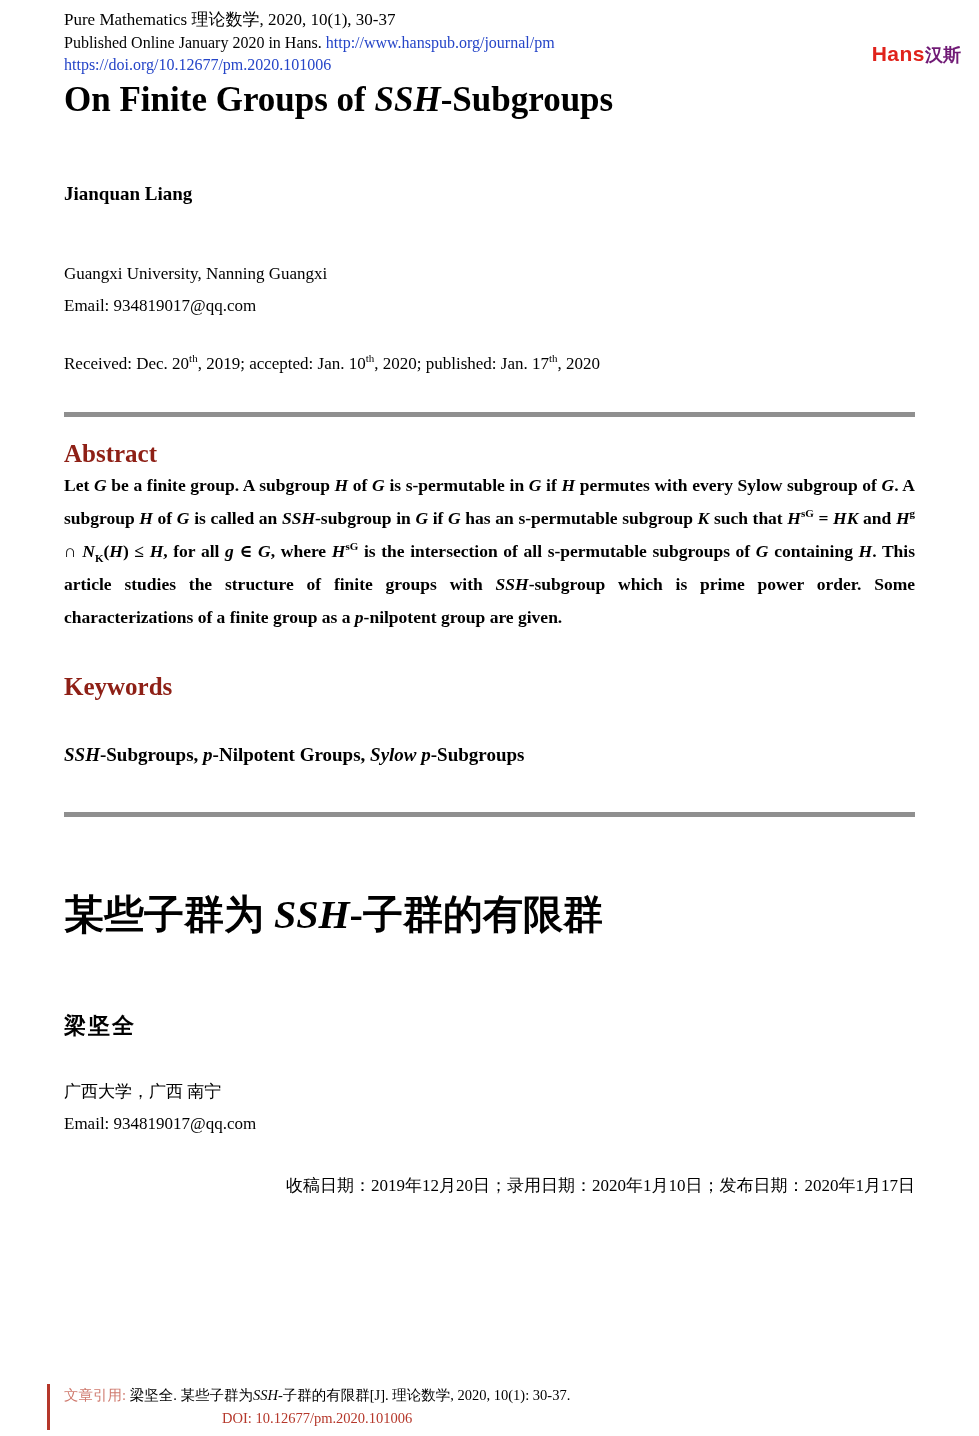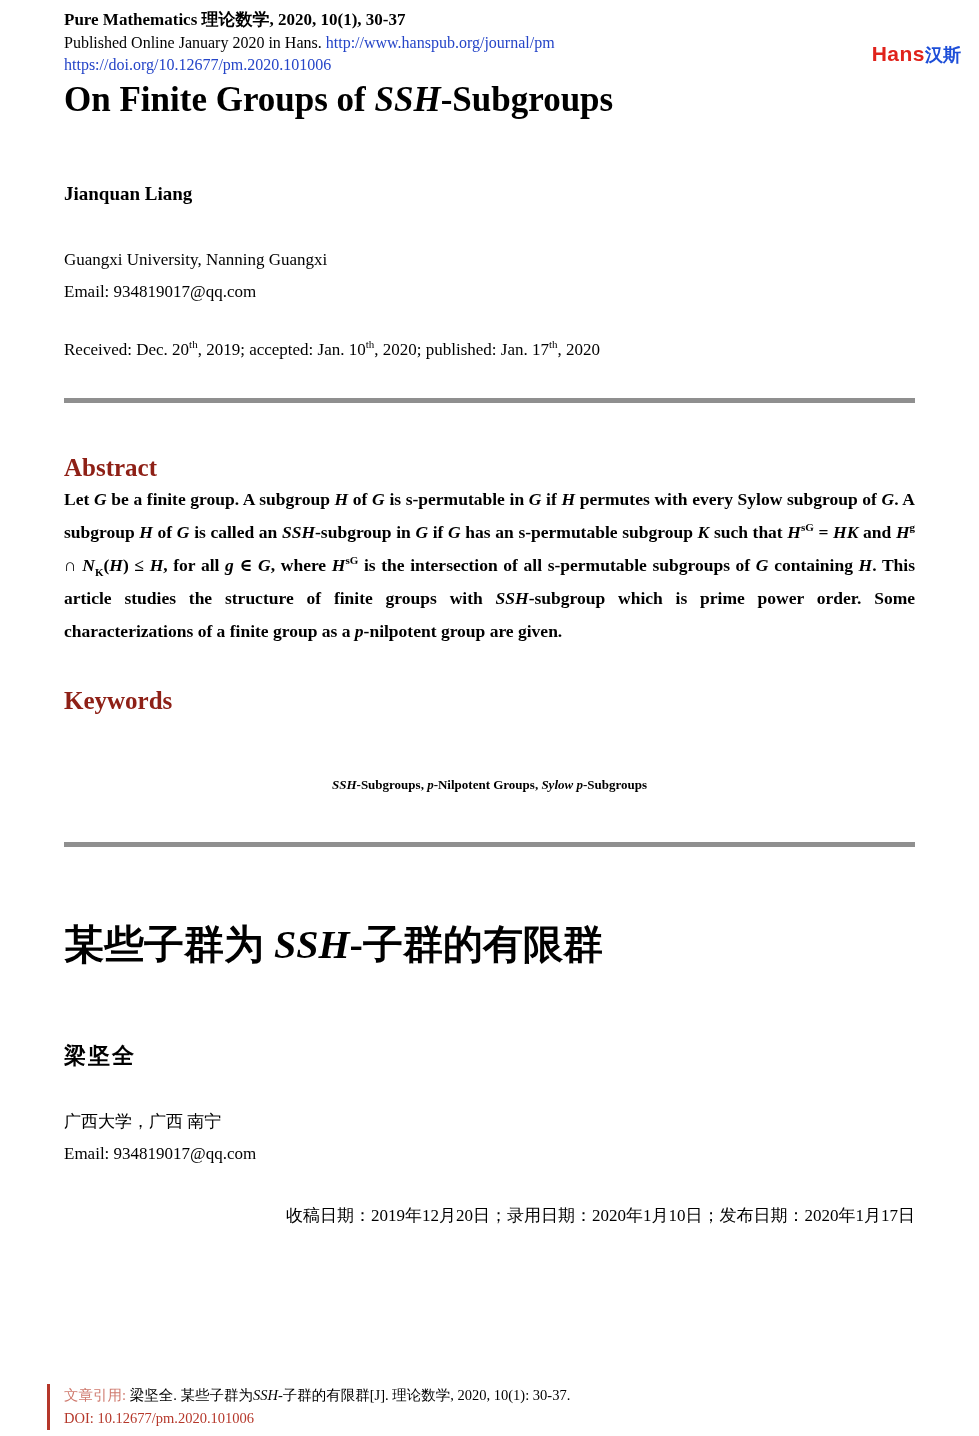--- a/index.html
+++ b/index.html
@@ -10,77 +10,77 @@
     color: #000;
   }
   .page {
     position: relative;
     width: 979px; height: 1436px;
     overflow: hidden;
     padding: 8px 64px 0 64px;
   }
 
   
-  .hdr-journal { font-size: 17px; font-weight: bold; line-height: 24px; }
+  .hdr-journal { font-size: 17px; font-weight: normal; line-height: 24px; }
   .hdr-pub, .hdr-doi { font-size: 16px; line-height: 22px; }
   .link { color: #2545c8; text-decoration: none; cursor: pointer; }
   .logo {
     position: absolute; top: 42px; right: 18px;
     font-family: "Liberation Sans", sans-serif;
     white-space: nowrap;
   }
   .logo-latin {
     color: #e0231c; font-weight: bold; 
     font-size: 21px; letter-spacing: 0.5px;
   }
-  .logo-cn { color: #1d4ed8; font-weight: bold; font-size: 18px; text-align: center; }
+  .logo-cn { color: #701a75; font-weight: bold; font-size: 18px; text-align: center; }
 
   
   .title {
     font-size: 35px; font-weight: bold; line-height: 48px;
   }
   .title i, .cn-title i, .abstract i, .keywords-text i, .ft-cite i { font-style: italic; }
   .author { margin-top: 58px; font-size: 19px; font-weight: bold; line-height: 24px; }
-  .affil { margin-top: 42px; font-size: 17px; line-height: 24px; }
+  .affil { margin-top: 56px; font-size: 17px; line-height: 24px; }
   .email { margin-top: 8px; font-size: 17px; line-height: 24px; }
   .dates { margin-top: 34px; font-size: 17px; line-height: 24px; }
   sup { font-size: 11px; vertical-align: super; line-height: 0; }
   sub { font-size: 11px; vertical-align: sub; line-height: 0; }
 
   .rule { margin-top: 36px; height: 5px; background: #8f8f8f; width: 100%; }
   .rule2 { margin-top: 44px; height: 5px; background: #8f8f8f; width: 100%; }
 
   .sec-heading {
-    margin-top: 50px;
+    margin-top: 22px;
     color: #8e2016;
     font-size: 25px; font-weight: bold; line-height: 30px;
   }
   .abstract {
     font-size: 17.5px; font-weight: bold; line-height: 33px;
     text-align: justify;
   }
   .keywords-heading { margin-top: 38px; }
   .keywords-text {
-    margin-top: 56px;
-    font-size: 13px; font-weight: bold; line-height: 26px; text-align: center;
+    margin-top: 40px;
+    font-size: 19px; font-weight: bold; line-height: 26px;
   }
 
   
   .cn-title { margin-top: 72px; font-size: 40px; font-weight: bold; line-height: 52px; }
   .cn-author { margin-top: 72px; font-size: 22px; font-weight: bold; line-height: 26px; letter-spacing: 2px; }
   .cn-affil { margin-top: 40px; font-size: 17px; line-height: 26px; }
   .cn-email { margin-top: 6px; font-size: 17px; line-height: 26px; }
   .cn-dates { margin-top: 36px; font-size: 17px; line-height: 26px; text-align: right; }
 
   
   .footer {
     position: absolute; left: 47px; bottom: 6px;
     border-left: 3px solid #b5372a;
     padding-left: 14px;
-    font-size: 14.5px; line-height: 23px;
+    font-size: 14.5px; line-height: 23px; text-align: center;
   }
   .ft-label { color: #cf7a6e; }
   .ft-cite { color: #000; }
   .ft-doi { color: #b5372a; }
 </style>
 </head>
 <body>
 
 <div class="page">
 

